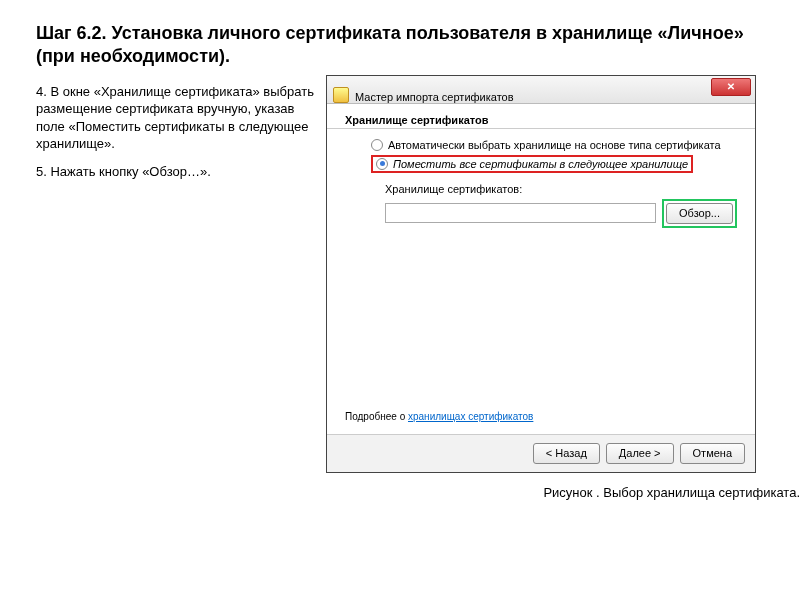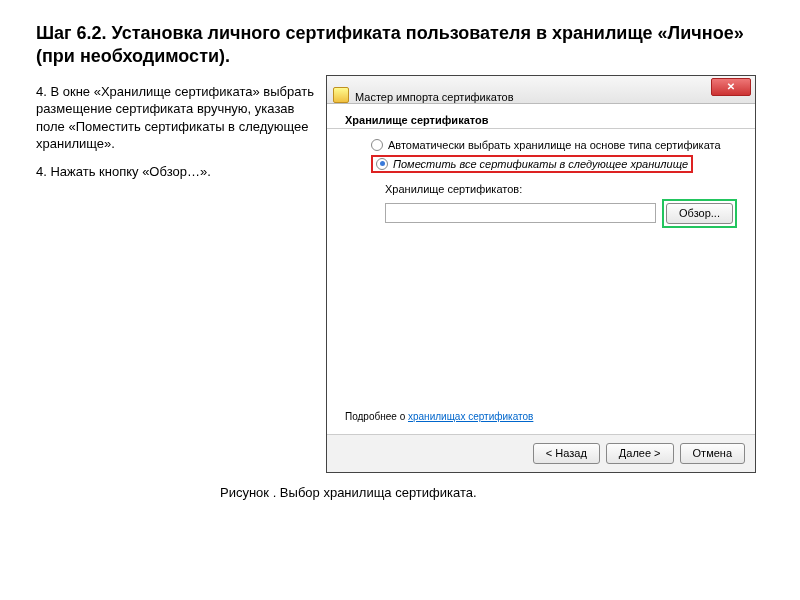--- a/index.html
+++ b/index.html
@@ -145,35 +145,35 @@
     .learn-more a { color: #0066cc; }
     .dialog-footer {
       border-top: 1px solid #ccc;
       background: #f2f2f2;
       padding: 8px 10px;
       display: flex;
       justify-content: flex-end;
       gap: 6px;
     }
     .caption {
-      text-align: left;
+      text-align: right;
       font-size: 13px;
       padding-top: 12px;
       margin-left: 220px;
     }
   </style>
 </head>
 <body>
 
 <div class="page-title">Шаг 6.2. Установка личного сертификата пользователя в хранилище «Личное» (при необходимости).</div>
 
 <div class="content">
   <div class="instructions">
     <p>4. В окне «Хранилище сертификата» выбрать размещение сертификата вручную, указав поле «Поместить сертификаты в следующее хранилище».</p>
-    <p>4. Нажать кнопку «Обзор…».</p>
+    <p>5. Нажать кнопку «Обзор…».</p>
   </div>
 
   <div class="dialog">
     <div class="titlebar">
       <div class="titlebar-icon"></div>
       <span>Мастер импорта сертификатов</span>
       <div class="close-btn">
         <span>✕</span>
       </div>
     </div>

